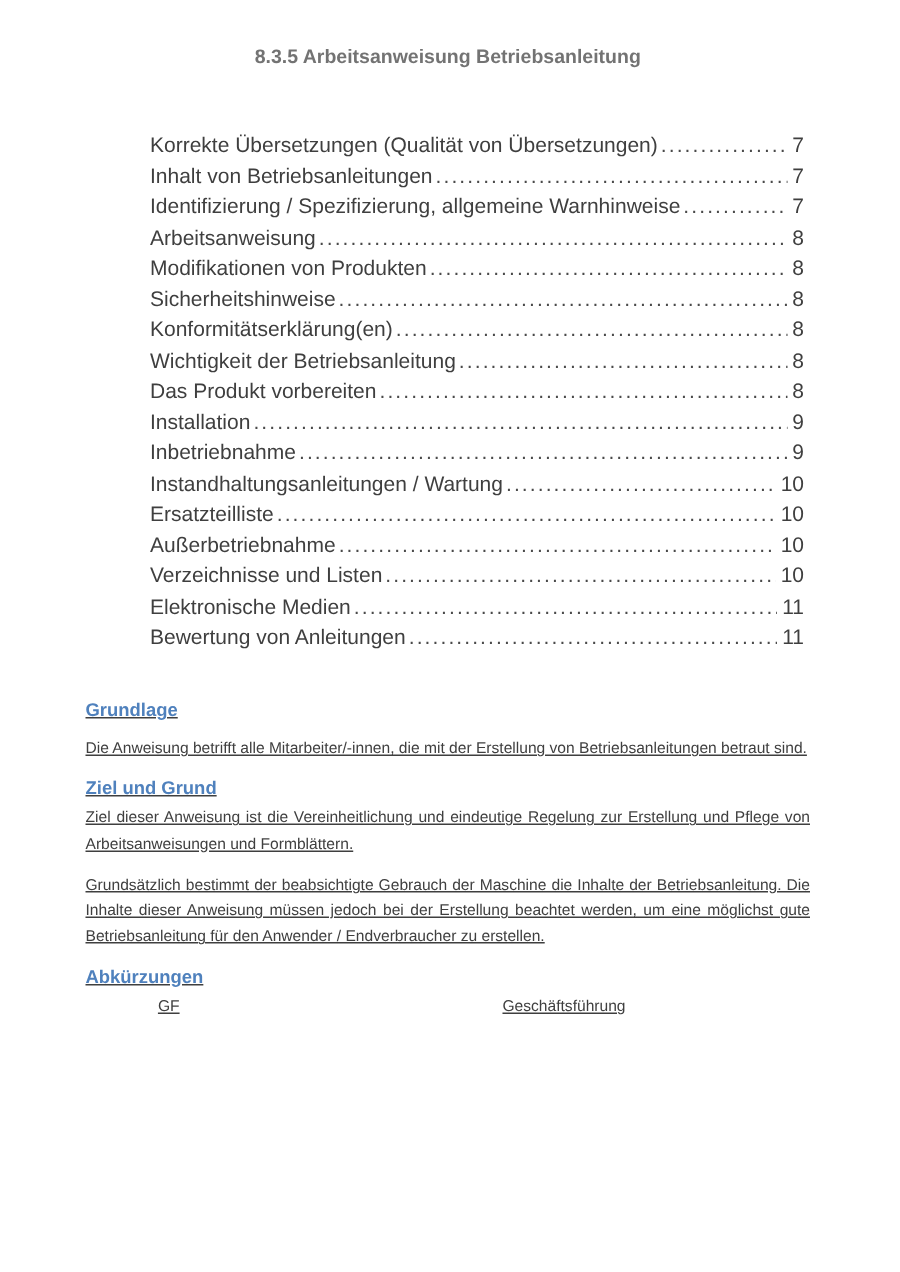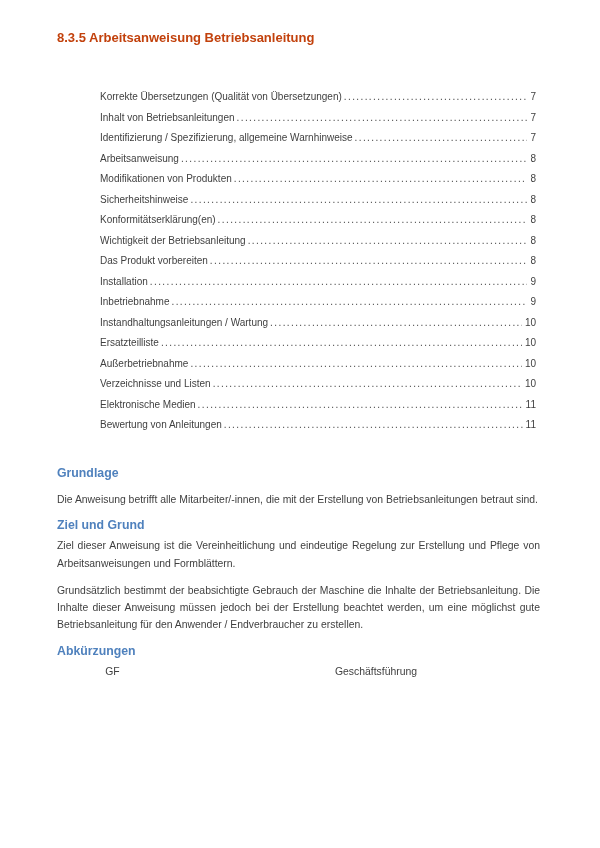--- a/index.html
+++ b/index.html
@@ -16,35 +16,35 @@
     color:var(--body-text);
   }
   .page{
     width:600px;height:848px;
     background:var(--page-bg);
     padding:30px 60px 0 57px;
     overflow:hidden;
   }
   .doc-title{
     margin:0;
-    text-align:left;
+    text-align:center;
     font-size:13px;
     line-height:16px;
     font-weight:bold;
-    color:#c2410c;
+    color:#737373;
   }
   
   .toc{
     margin:45px 0 0 43px;
     width:436px;
   }
   .toc-row{
     display:flex;
     align-items:flex-start;
-    font-size:10px;
+    font-size:14px;
     line-height:11px;
     margin-bottom:9.5px;
     color:var(--body-text);
   }
   .toc-label{
     white-space:nowrap;
     padding-right:2px;
     flex:0 0 auto;
   }
   .toc-dots{
@@ -56,21 +56,21 @@
     color:#4a4a4a;
   }
   .toc-dots::after{
     content:"..........................................................................................................................................................................";
   }
   .toc-page{
     flex:0 0 auto;
     padding-left:3px;
   }
   
-  .sections{margin-top:36px;}
+  .sections{margin-top:36px;text-decoration:underline;}
   .doc-section{margin-bottom:10px;}
   .section-heading{
     margin:0 0 4px 0;
     font-size:12.3px;
     line-height:15px;
     font-weight:bold;
     color:var(--heading-blue);
   }
   .section-paragraph{
     margin:0;

